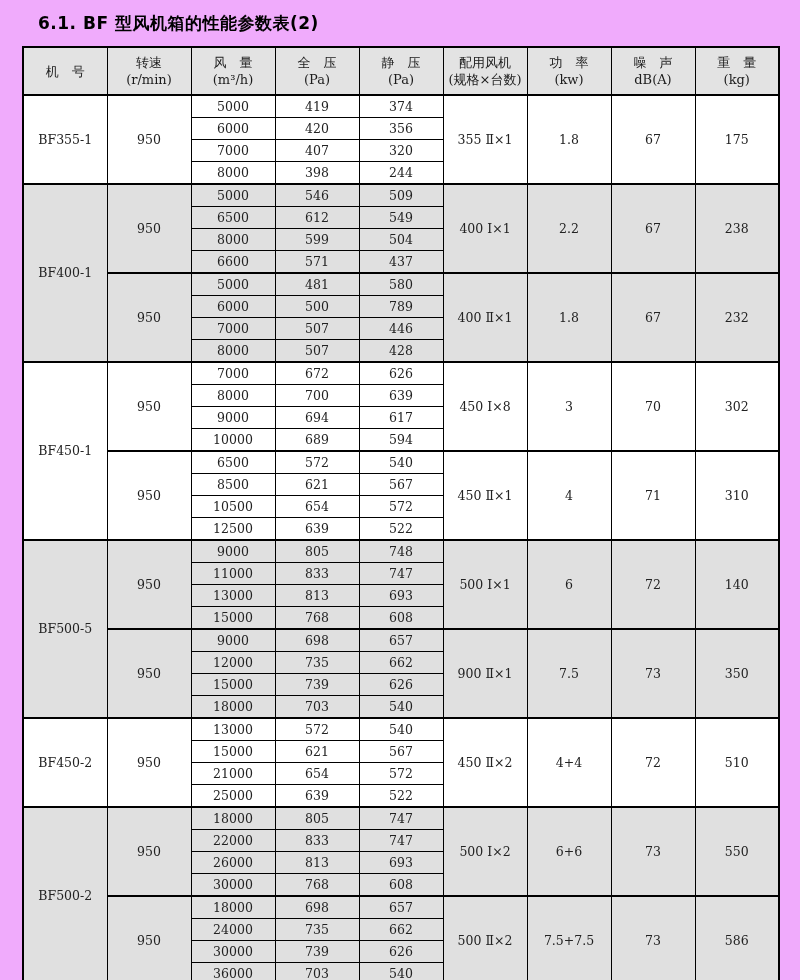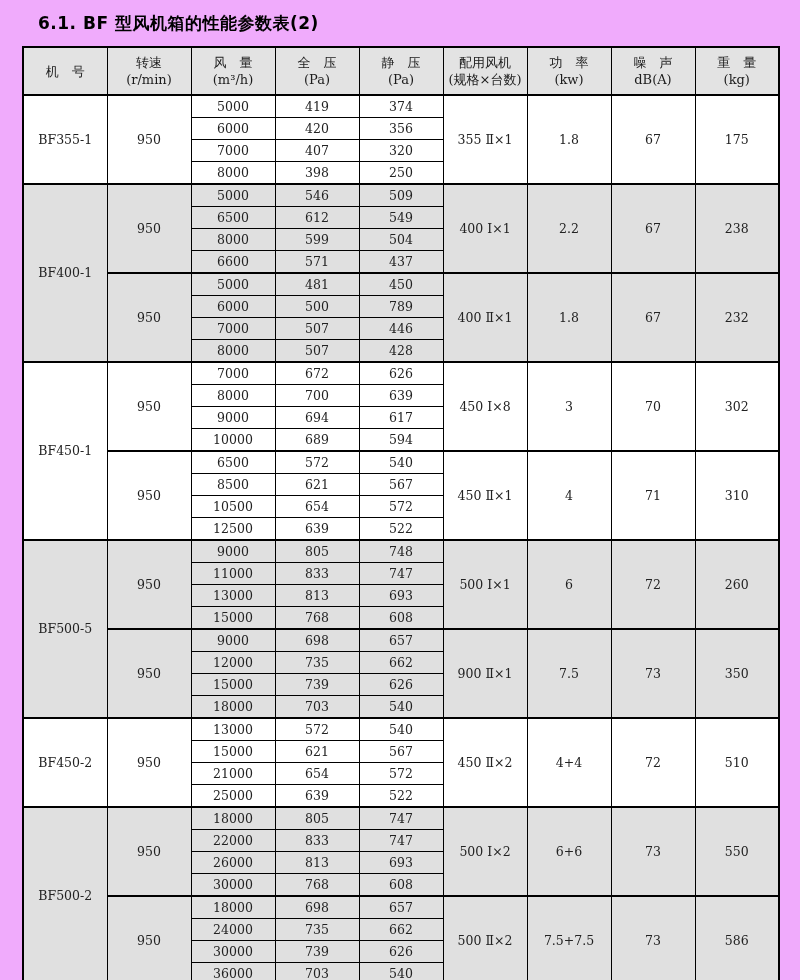--- a/index.html
+++ b/index.html
@@ -133,21 +133,21 @@
           <td>356</td>
         </tr>
         <tr>
           <td>7000</td>
           <td>407</td>
           <td>320</td>
         </tr>
         <tr>
           <td>8000</td>
           <td>398</td>
-          <td>250</td>
+          <td>244</td>
         </tr>
         <tr class="shaded model-start">
           <td rowspan="8">BF400-1</td>
           <td rowspan="4">950</td>
           <td>5000</td>
           <td>546</td>
           <td>509</td>
           <td rowspan="4">400 Ⅰ×1</td>
           <td rowspan="4">2.2</td>
           <td rowspan="4">67</td>
@@ -165,21 +165,21 @@
         </tr>
         <tr class="shaded">
           <td>6600</td>
           <td>571</td>
           <td>437</td>
         </tr>
         <tr class="shaded group-start">
           <td rowspan="4">950</td>
           <td>5000</td>
           <td>481</td>
-          <td>450</td>
+          <td>580</td>
           <td rowspan="4">400 Ⅱ×1</td>
           <td rowspan="4">1.8</td>
           <td rowspan="4">67</td>
           <td rowspan="4">232</td>
         </tr>
         <tr class="shaded">
           <td>6000</td>
           <td>500</td>
           <td>789</td>
         </tr>
@@ -246,21 +246,21 @@
         </tr>
         <tr class="shaded model-start">
           <td rowspan="8">BF500-5</td>
           <td rowspan="4">950</td>
           <td>9000</td>
           <td>805</td>
           <td>748</td>
           <td rowspan="4">500 Ⅰ×1</td>
           <td rowspan="4">6</td>
           <td rowspan="4">72</td>
-          <td rowspan="4">260</td>
+          <td rowspan="4">140</td>
         </tr>
         <tr class="shaded">
           <td>11000</td>
           <td>833</td>
           <td>747</td>
         </tr>
         <tr class="shaded">
           <td>13000</td>
           <td>813</td>
           <td>693</td>

